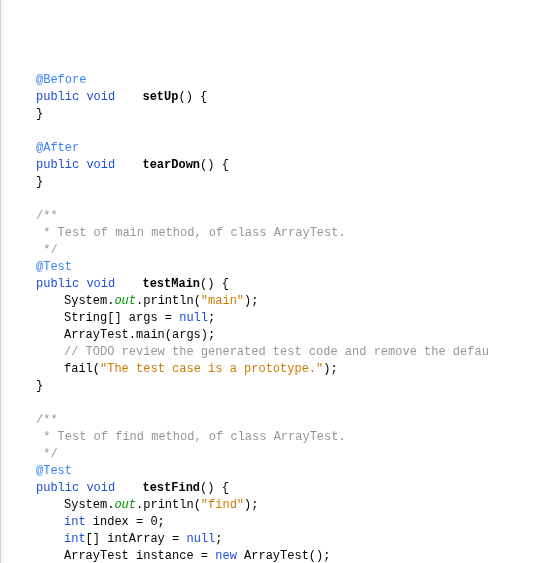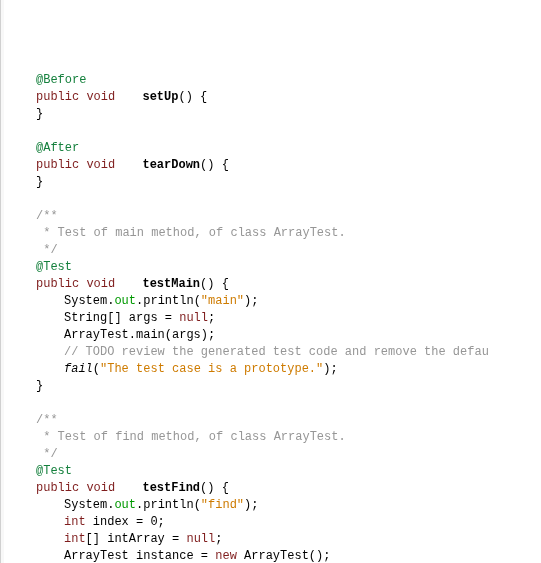--- a/index.html
+++ b/index.html
@@ -9,27 +9,27 @@
     font-size: 12px;
     line-height: 17px;
     color: #000;
     background: #fff;
     white-space: pre;
     overflow: hidden;
   }
   .line { display: block; }
   .indent1 { padding-left: 28px; }
   .indent2 { padding-left: 56px; }
-  .kw { color: #7f1d1d; }
-  .ann { color: #15803d; }
+  .kw { color: #1d4ed8; }
+  .ann { color: #3b82f6; }
   .method-name { font-weight: bold; color: #000; margin-left: 20px; }
   .comment { color: #969696; }
   .string { color: #ce7b00; }
-  .static-field { color: #009900; }
-  .italic { font-style: italic; }
+  .static-field { color: #009900; font-style: italic; }
+  .italic { }
   .left-border {
     position: fixed;
     left: 0;
     top: 0;
     bottom: 0;
     width: 3px;
     border-left: 1px solid #d0d0d0;
     background: #f8f8f8;
   }
 </style>

